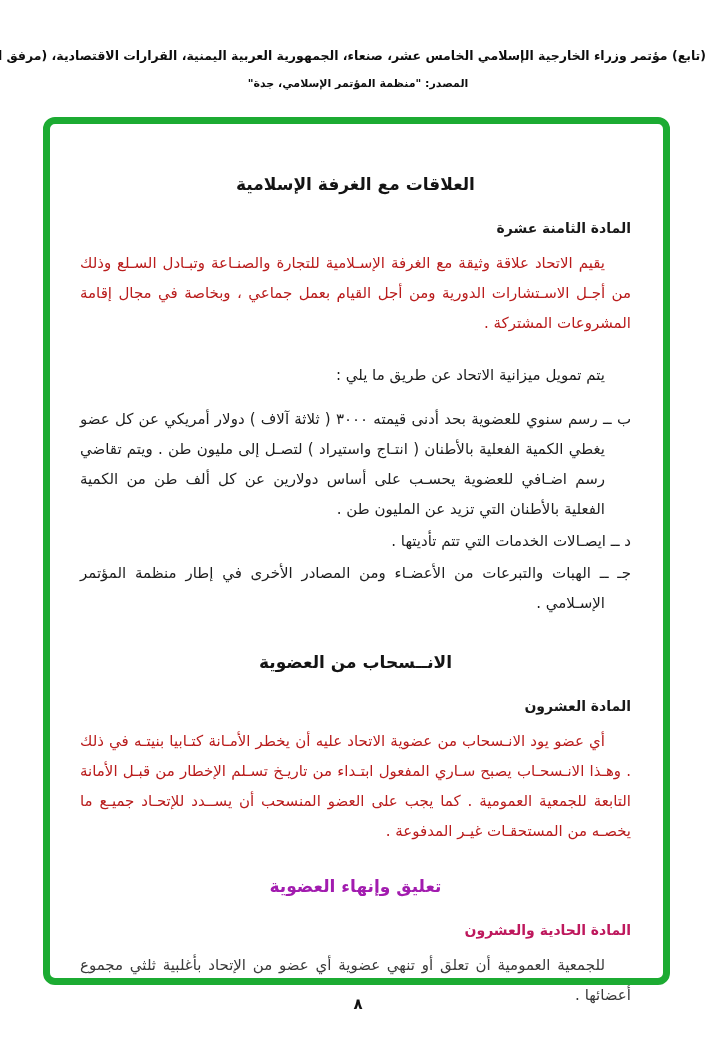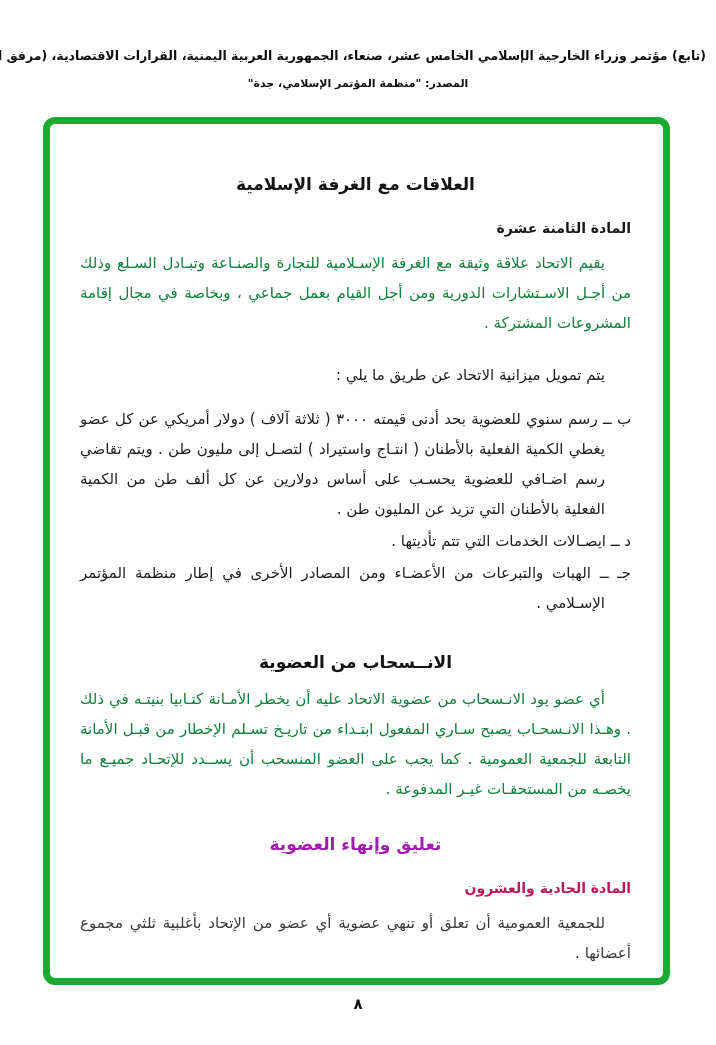--- a/index.html
+++ b/index.html
@@ -61,21 +61,21 @@
     font-size: 14px;
     color: #191919;
     margin-top: 26px;
   }
   .art-heading.faded { color: #be185d; font-weight: 600; }
   .body {
     font-size: 15px;
     line-height: 30px;
     text-align: justify;
     margin: 12px 0 0 0;
-    color: #15803d;
+    color: #b91c1c;
   }
   .body.indent { text-indent: 26px; }
   .body.faded { color: #3a3a3a; }
   .intro {
     font-size: 15px;
     line-height: 30px;
     margin: 22px 0 0 0;
     text-indent: 26px;
   }
   .fee-list {
@@ -124,20 +124,21 @@
     <p class="intro">يتم تمويل ميزانية الاتحاد عن طريق ما يلي :</p>
 
     <ul class="fee-list">
       <li>ب ــ رسم سنوي للعضوية بحد أدنى قيمته ٣٠٠٠ ( ثلاثة آلاف ) دولار أمريكي عن كل عضو يغطي الكمية الفعلية بالأطنان ( انتـاج واستيراد ) لتصـل إلى مليون طن . ويتم تقاضي رسم اضـافي للعضوية يحسـب على أساس دولارين عن كل ألف طن من الكمية الفعلية بالأطنان التي تزيد عن المليون طن .</li>
       <li>د  ــ ايصـالات الخدمات التي تتم تأديتها .</li>
       <li>جـ ــ الهبات والتبرعات من الأعضـاء ومن المصادر الأخرى في إطار منظمة المؤتمر الإسـلامي .</li>
     </ul>
 
     <h1 class="sec-title t2">الانــسحاب من العضوية</h1>
 
+    <div class="art-heading">المادة العشرون</div>
     <p class="body indent">أي عضو يود الانـسحاب من عضوية الاتحاد عليه أن يخطر الأمـانة كتـابيا بنيتـه في ذلك . وهـذا الانـسحـاب يصبح سـاري المفعول ابتـداء من تاريـخ تسـلم الإخطار من قبـل الأمانة التابعة للجمعية العمومية . كما يجب على العضو المنسحب أن يســدد للإتحـاد جميـع ما يخصـه من المستحقـات غيـر المدفوعة .</p>
 
     <h1 class="sec-title t3">تعليق وإنهاء العضوية</h1>
 
     <div class="art-heading faded">المادة الحادية والعشرون</div>
     <p class="body indent faded">للجمعية العمومية أن تعلق أو تنهي عضوية أي عضو من الإتحاد بأغلبية ثلثي مجموع أعضائها .</p>
 
   </div>
 
   <div class="page-number">٨</div>

